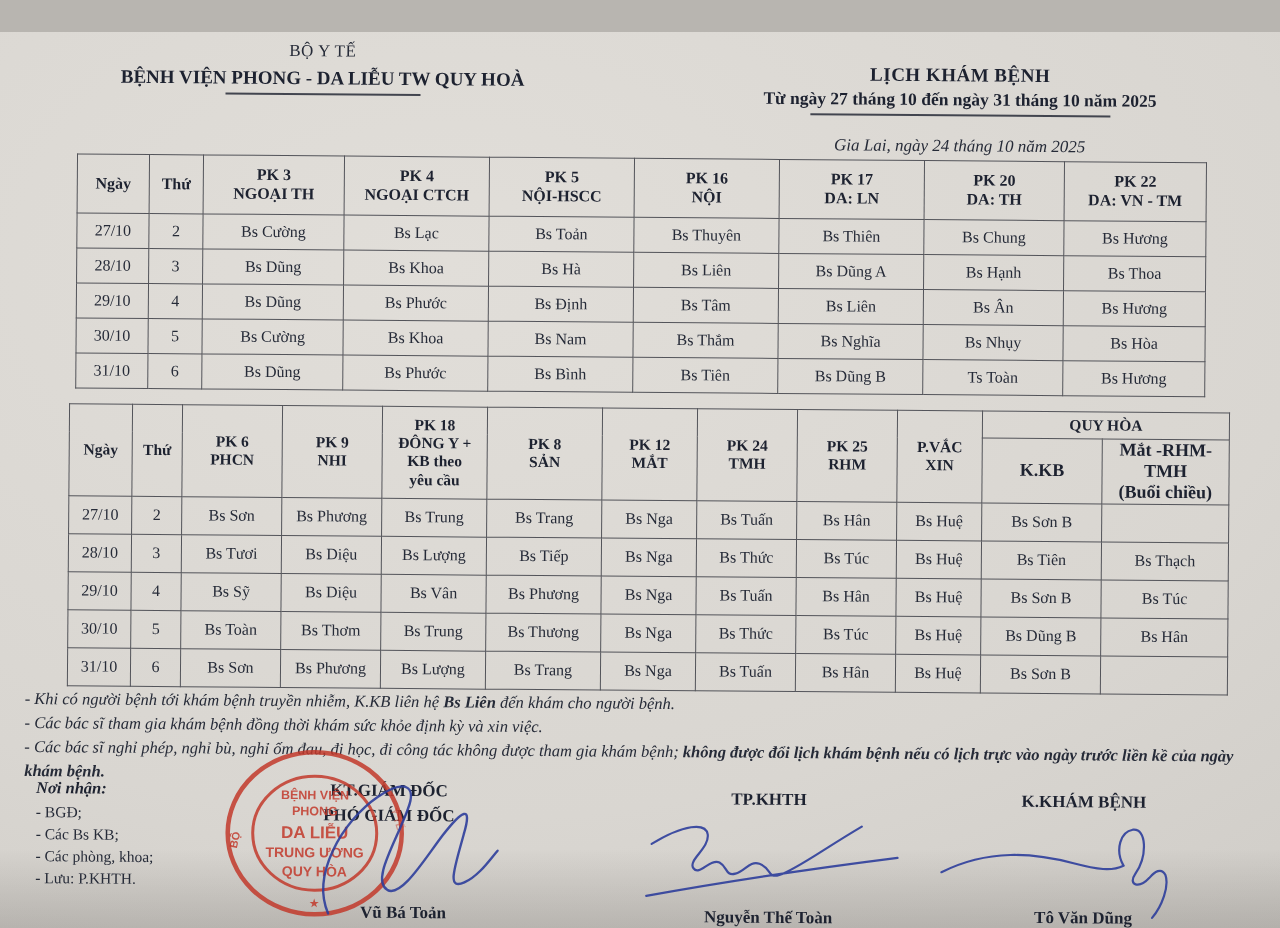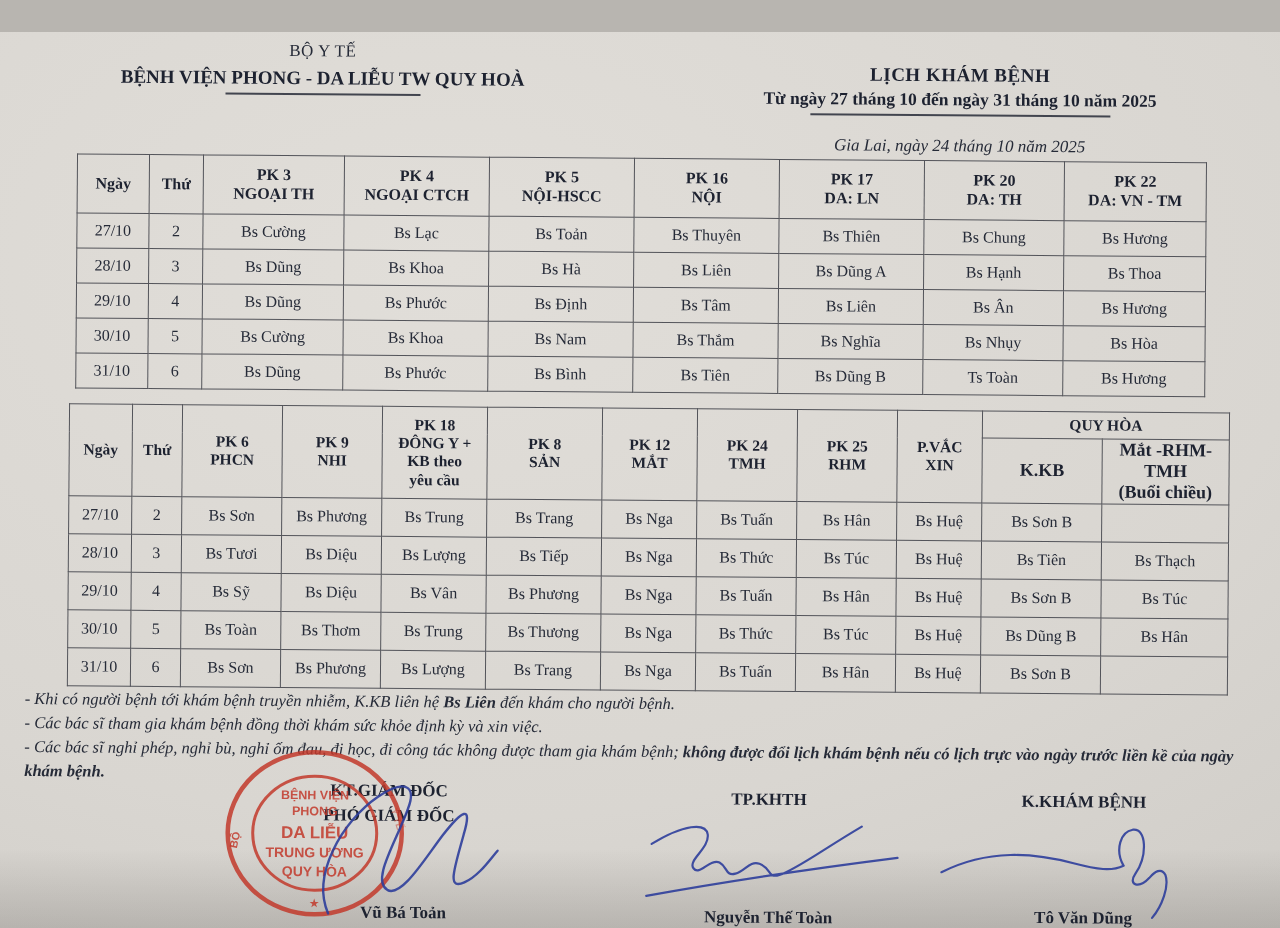--- a/index.html
+++ b/index.html
@@ -268,20 +268,29 @@
   </table>
 
   <div class="notes">
     <div class="notes-items" id="notes-items">
           <div class="note-line"><span>- Khi có người bệnh tới khám bệnh truyền nhiễm, K.KB liên hệ </span><span class="note-strong">Bs Liên</span><span> đến khám cho người bệnh.</span></div>
           <div class="note-line"><span>- Các bác sĩ tham gia khám bệnh đồng thời khám sức khỏe định kỳ và xin việc.</span></div>
           <div class="note-line"><span>- Các bác sĩ nghỉ phép, nghỉ bù, nghỉ ốm đau, đi học, đi công tác không được tham gia khám bệnh; </span><span class="note-strong">không được đổi lịch khám bệnh nếu có lịch trực vào ngày trước liền kề của ngày khám bệnh.</span></div>
         </div>
   </div>
 
+  <div class="recipients">
+    <div class="recipients-label">Nơi nhận:</div>
+    <div id="recipients-items">
+          <div>- BGĐ;</div>
+          <div>- Các Bs KB;</div>
+          <div>- Các phòng, khoa;</div>
+          <div>- Lưu: P.KHTH.</div>
+        </div>
+  </div>
 
   <div class="sig-title" style="left:295px;top:744px;width:200px;">
     <div>KT.GIÁM ĐỐC</div>
     <div>PHÓ GIÁM ĐỐC</div>
   </div>
   <div class="sig-title" style="left:685px;top:750px;width:180px;">TP.KHTH</div>
   <div class="sig-title" style="left:990px;top:750px;width:200px;">K.KHÁM BỆNH</div>
 
   <svg class="stamp" viewBox="0 0 186 172">
     <g class="stamp-ink" stroke="#c23a2c" fill="none" opacity="0.85">

